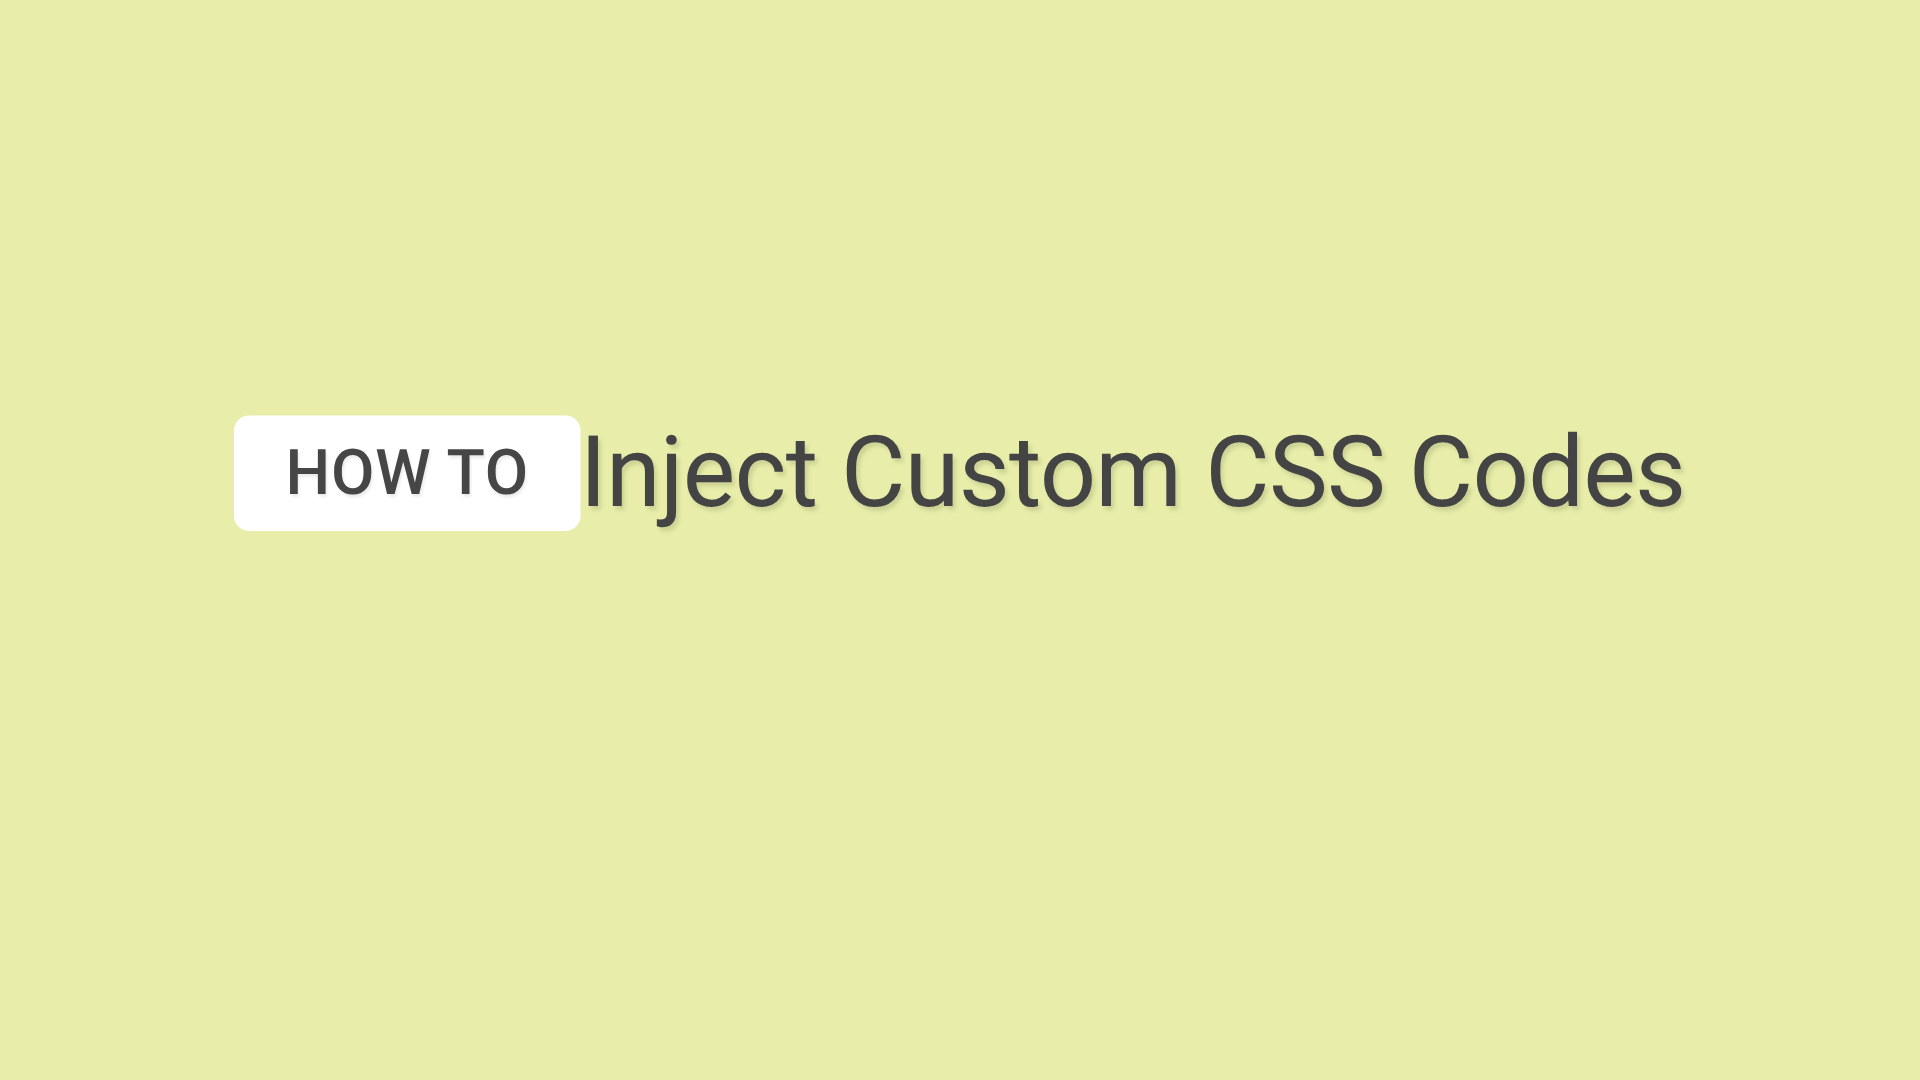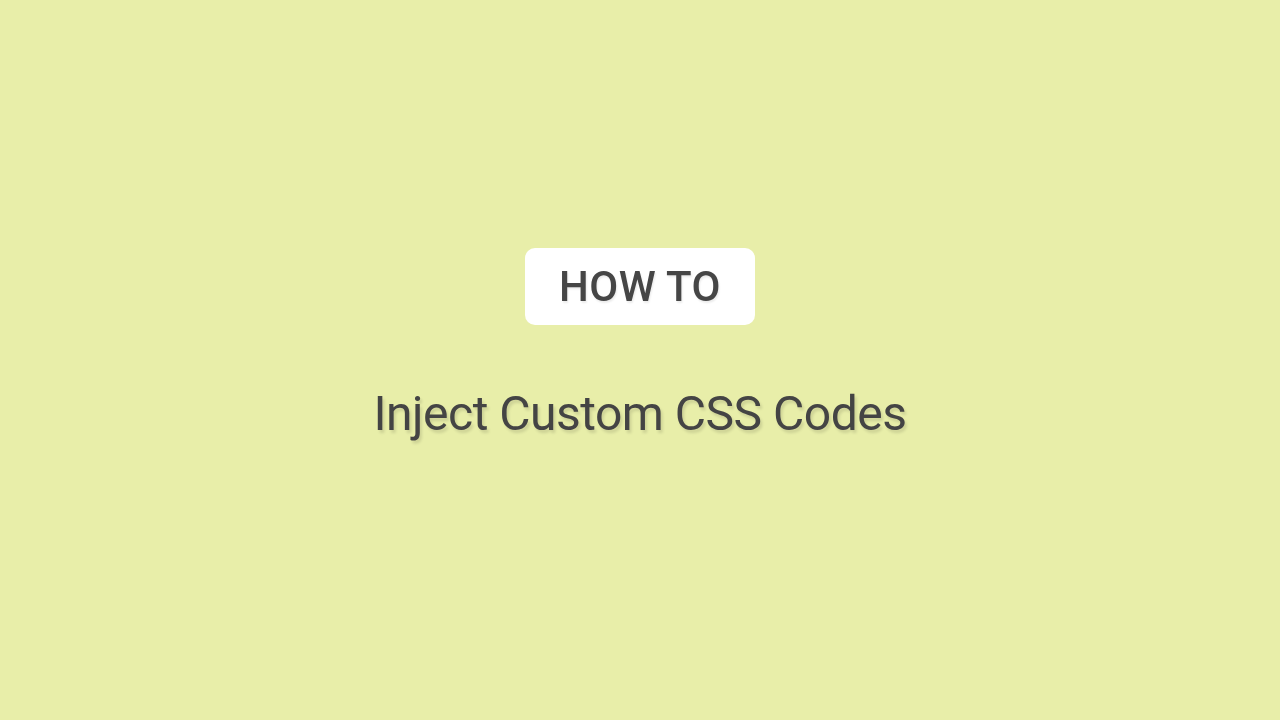--- a/index.html
+++ b/index.html
@@ -13,40 +13,40 @@
       background-color: #e8eea9;
       font-family: -apple-system, BlinkMacSystemFont, 'Segoe UI', Roboto, Helvetica, Arial, sans-serif;
       display: flex;
       flex-direction: column;
       align-items: center;
       justify-content: center;
       overflow: hidden;
     }
     .content-wrapper {
       display: flex;
-      flex-direction: column;
-      align-items: center;
+      flex-direction: row;
+      align-items: flex-start;
       margin-top: -30px;
     }
     .badge {
       background-color: #ffffff;
       border-radius: 10px;
       padding: 14px 34px;
       margin-bottom: 60px;
     }
     .badge-text {
       color: #464646;
       font-size: 42px;
       font-weight: 500;
       letter-spacing: 0.5px;
       text-shadow: 1px 2px 2px rgba(0,0,0,0.08);
     }
     .title {
       color: #444444;
-      font-size: 48px;
+      font-size: 66px;
       font-weight: 400;
       letter-spacing: -0.5px;
       text-shadow: 2px 3px 3px rgba(0,0,0,0.12);
     }
   </style>
 </head>
 <body>
 
 <div class="content-wrapper">
   <div class="badge">

